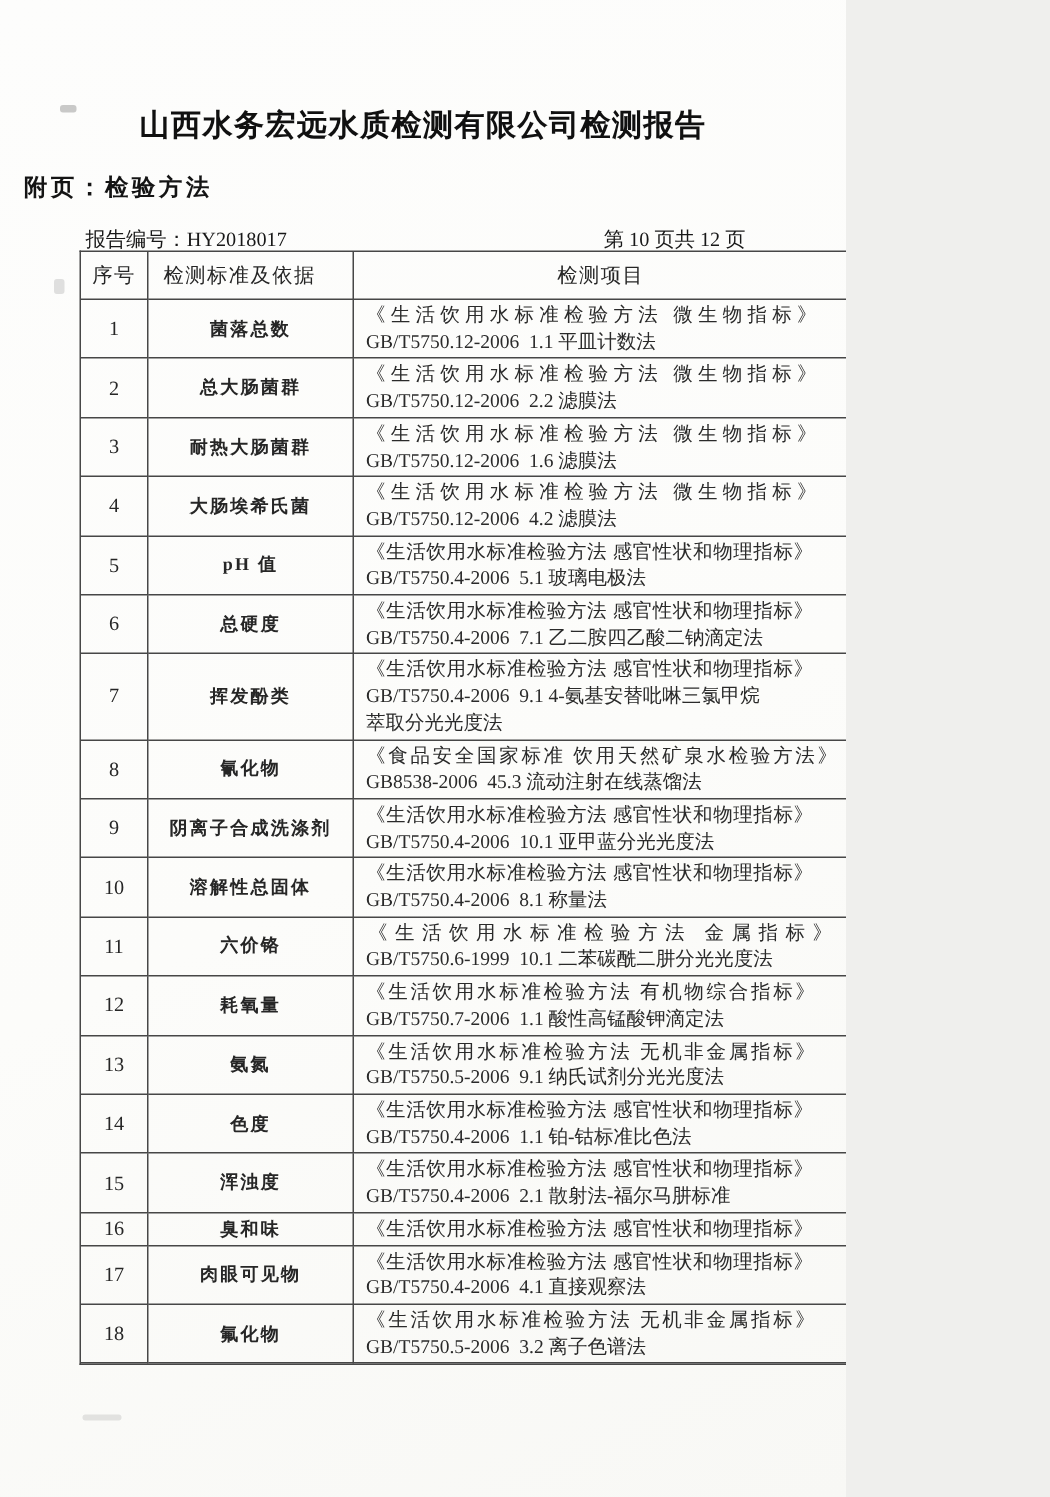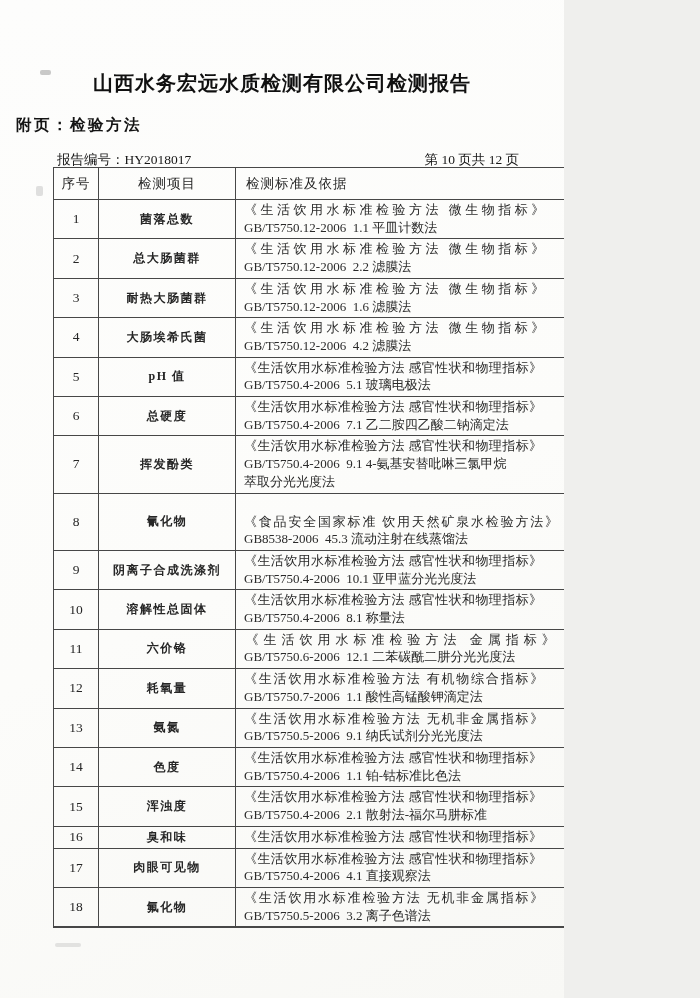--- a/index.html
+++ b/index.html
@@ -25,21 +25,21 @@
   .attachment{
     margin:18px 0 0 16px;
     font-size:15.5px;
     font-weight:700;
     letter-spacing:2.5px;
     color:#141414;
   }
   .meta{
     display:flex;
     justify-content:space-between;
-    margin:15px 45px 0 57px;
+    margin:15px 67px 0 57px;
     font-size:13.5px;
     color:#181818;
   }
   .table{
     position:absolute;
     left:53px;top:167px;
     border-top:1.5px solid #474747;
     border-left:1.5px solid #474747;
     border-bottom:0.5px solid #474747;
     background:transparent;
@@ -101,22 +101,22 @@
   <div class="attachment">附页：检验方法</div>
 
   <div class="meta">
     <span>报告编号：HY2018017</span>
     <span>第 10 页共 12 页</span>
   </div>
 
   <div class="table">
     <div class="tr thead">
       <div class="td c-no">序号</div>
+      <div class="td head-std" style="display:flex;align-items:center;">检测标准及依据</div>
       <div class="td" style="display:flex;align-items:center;justify-content:center;">检测项目</div>
-      <div class="td head-std" style="display:flex;align-items:center;">检测标准及依据</div>
       <div class="td c-no">备注</div>
     </div>
     <div id="tbody">
   <div class="tr">
     <div class="td c-no">1</div>
     <div class="td c-item">菌落总数</div>
     <div class="td c-std">
             <div class="std-line" style="letter-spacing: 3.5px;">《生活饮用水标准检验方法 微生物指标》</div>
             <div class="std-line">GB/T5750.12-2006  1.1 平皿计数法</div>
           </div>
@@ -181,21 +181,21 @@
             <div class="std-line">GB/T5750.4-2006  9.1 4-氨基安替吡啉三氯甲烷</div>
             <div class="std-line">萃取分光光度法</div>
           </div>
     <div class="td c-remark"></div>
   </div>
 
   <div class="tr">
     <div class="td c-no">8</div>
     <div class="td c-item">氰化物</div>
     <div class="td c-std">
-            <div class="std-line" style="letter-spacing: 1.8px; margin-top: 18px;">《食品安全国家标准 饮用天然矿泉水检验方法》</div>
+            <div class="std-line" style="letter-spacing: 1.8px;">《食品安全国家标准 饮用天然矿泉水检验方法》</div>
             <div class="std-line">GB8538-2006  45.3 流动注射在线蒸馏法</div>
           </div>
     <div class="td c-remark"></div>
   </div>
 
   <div class="tr">
     <div class="td c-no">9</div>
     <div class="td c-item">阴离子合成洗涤剂</div>
     <div class="td c-std">
             <div class="std-line" style="letter-spacing: 0.4px;">《生活饮用水标准检验方法 感官性状和物理指标》</div>
@@ -212,21 +212,21 @@
             <div class="std-line">GB/T5750.4-2006  8.1 称量法</div>
           </div>
     <div class="td c-remark"></div>
   </div>
 
   <div class="tr">
     <div class="td c-no">11</div>
     <div class="td c-item">六价铬</div>
     <div class="td c-std">
             <div class="std-line" style="letter-spacing: 5px; text-align: center;">《生活饮用水标准检验方法 金属指标》</div>
-            <div class="std-line">GB/T5750.6-2006  12.1 二苯碳酰二肼分光光度法</div>
+            <div class="std-line">GB/T5750.6-1999  10.1 二苯碳酰二肼分光光度法</div>
           </div>
     <div class="td c-remark"></div>
   </div>
 
   <div class="tr">
     <div class="td c-no">12</div>
     <div class="td c-item">耗氧量</div>
     <div class="td c-std">
             <div class="std-line" style="letter-spacing: 1.8px;">《生活饮用水标准检验方法 有机物综合指标》</div>
             <div class="std-line">GB/T5750.7-2006  1.1 酸性高锰酸钾滴定法</div>

